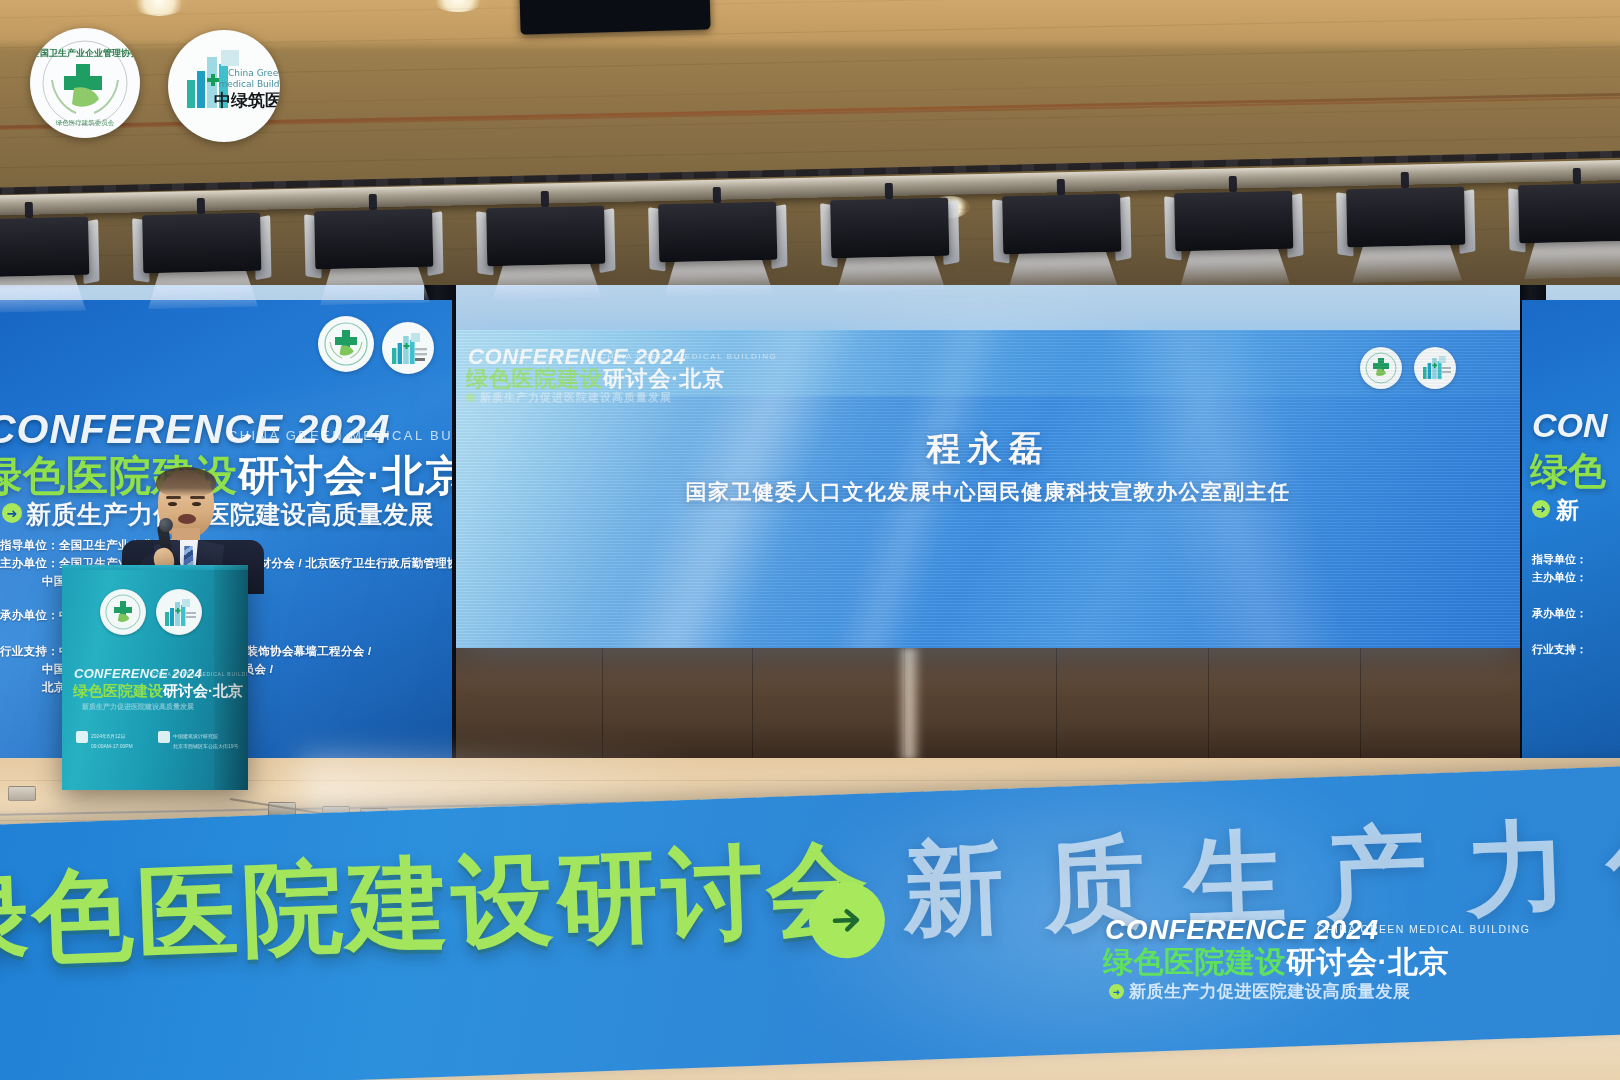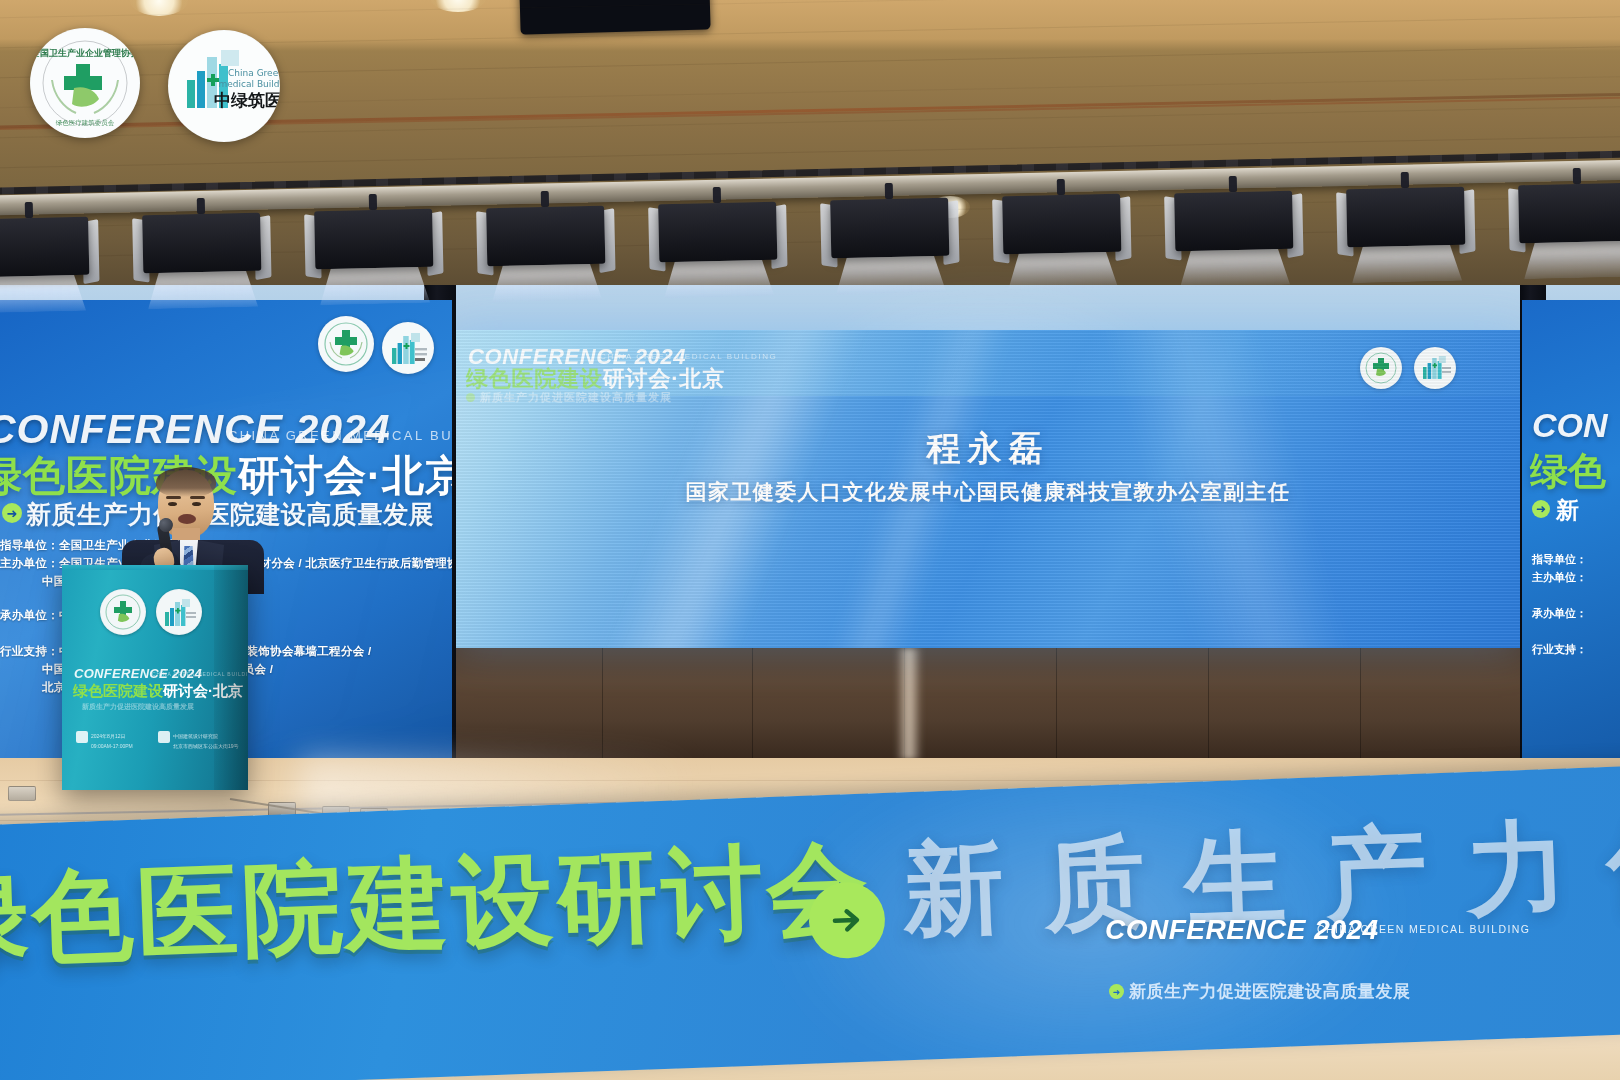--- a/index.html
+++ b/index.html
@@ -732,20 +732,21 @@
       <svg viewBox="0 0 40 40">
           <path d="M8 20h20M20 11l10 9-10 9" fill="none" stroke="#1d6b2e" stroke-width="4.5" stroke-linecap="round" stroke-linejoin="round"></path>
         </svg>
     </div>
     <div class="fg-bigtext2">新 质 生 产 力 促 进</div>
   </div>
 
   <div class="ov">
     <div class="ov-conf">CONFERENCE 2024</div>
     <div class="ov-conf-sub">CHINA GREEN MEDICAL BUILDING</div>
+    <div class="ov-cn"><span class="g">绿色医院建设</span><span class="w">研讨会·北京</span></div>
     <div class="ov-dot">➜</div>
     <div class="ov-sub">新质生产力促进医院建设高质量发展</div>
   </div>
 
   <div class="wm" style="left:30px;top:28px;width:110px;height:110px;">
     <svg viewBox="0 0 110 110" width="110" height="110">
       <circle cx="55" cy="55" r="54" fill="#fafcfd"></circle>
       <circle cx="55" cy="55" r="42" fill="none" stroke="#8a8f92" stroke-width="1" opacity=".45"></circle>
       <text x="55" y="28" font-size="9" fill="#2b7a4b" text-anchor="middle" font-family="DejaVu Sans, sans-serif" font-weight="bold">全国卫生产业企业管理协会</text>
       <path d="M46 36h14v12h12v14H60v12H46V62H34V48h12z" fill="#1f9e63"></path>

